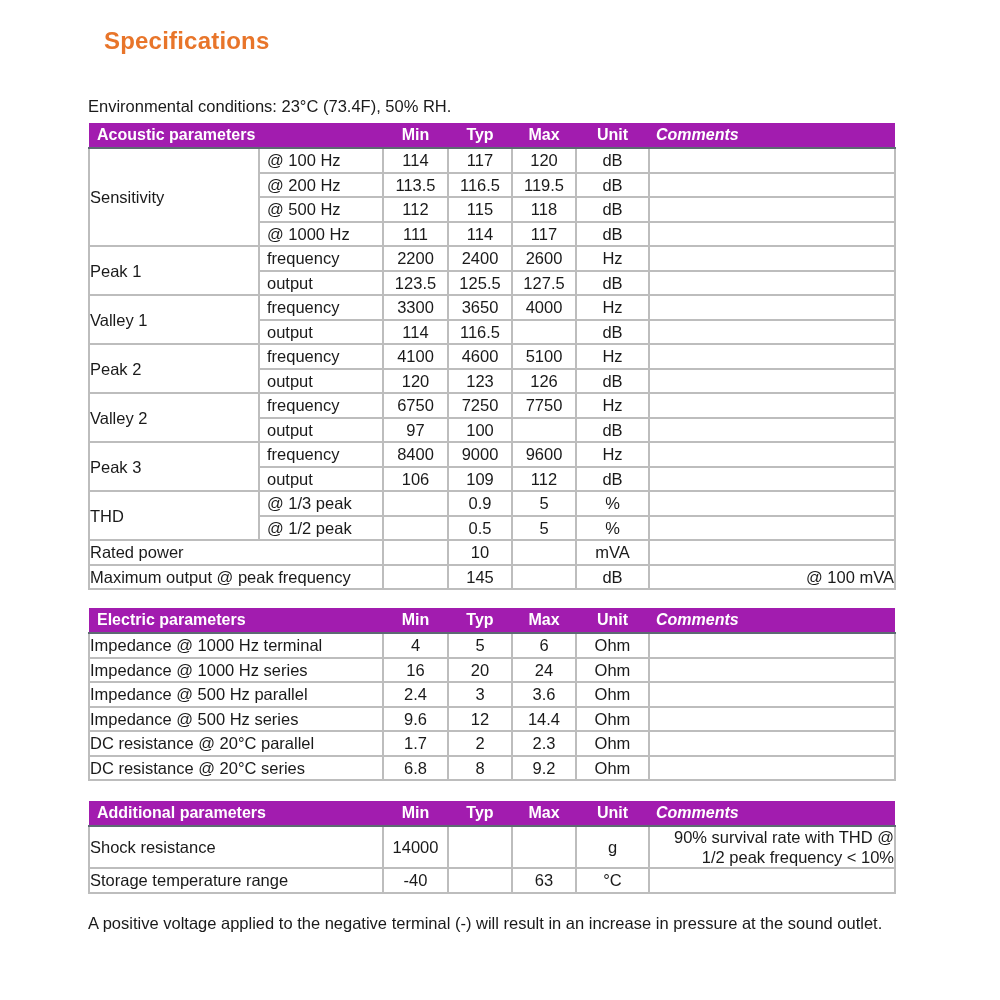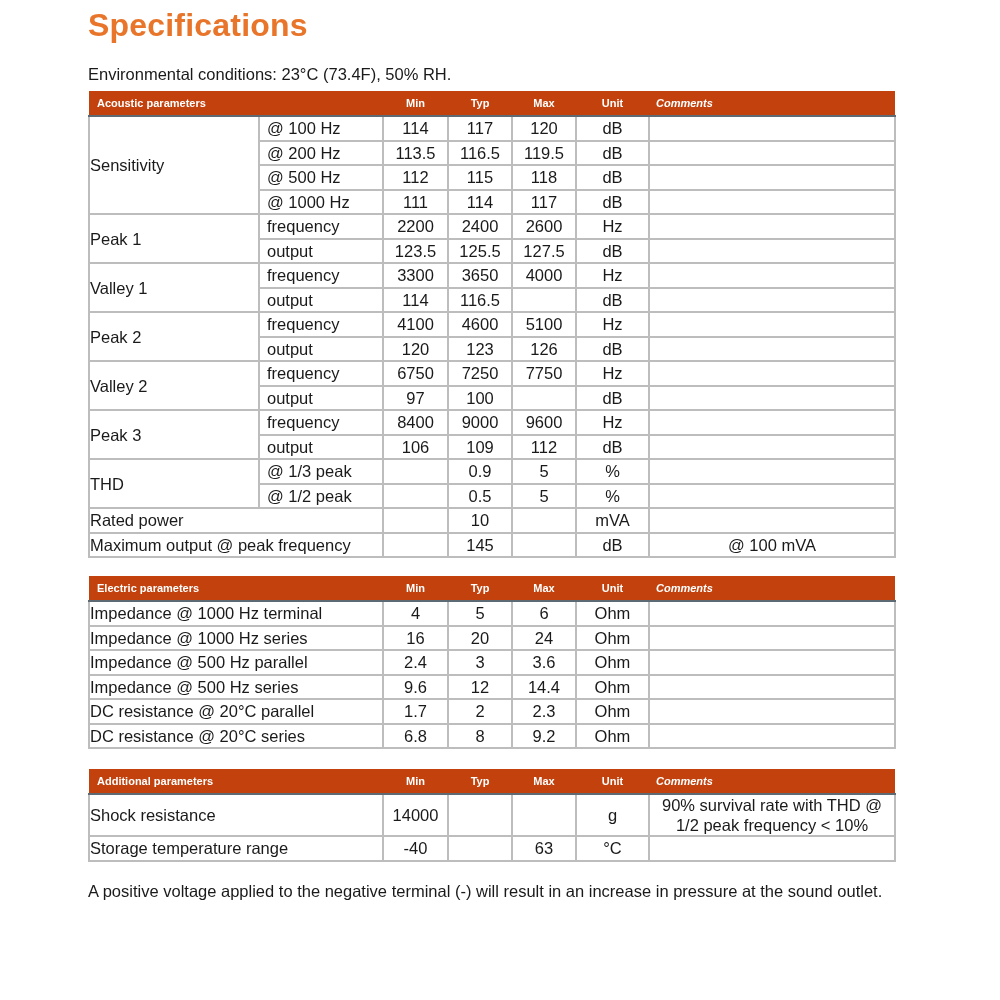--- a/index.html
+++ b/index.html
@@ -1,29 +1,29 @@
 <!DOCTYPE html>
 <html><head>
 <meta charset="utf-8">
 <style>
   html, body { margin: 0; padding: 0; background: #ffffff; }
   body { width: 1000px; height: 1000px; position: relative; overflow: hidden;
          font-family: "Liberation Sans", sans-serif; color: #1a1a1a; }
   .page { position: absolute; left: 88px; top: 8px; width: 812px; }
-  .title { font-size: 32px; font-weight: bold; color: #e8752a; margin: 0; line-height: 34px; letter-spacing: 0.2px; }
+  .title { font-size: 24px; font-weight: bold; color: #e8752a; margin: 16px; line-height: 34px; letter-spacing: 0.2px; }
   .intro { font-size: 16.5px; line-height: 21.5px; margin: 0 0 6px 0; }
   table.spec { border-collapse: collapse; width: 806px; table-layout: fixed; font-size: 16.5px; }
-  table.spec th { background: #c2410c; color: #ffffff; font-weight: bold; text-align: center;
-                  height: 24px; padding: 0; border-bottom: 2px solid #5d6a73; font-size: 11px; }
+  table.spec th { background: #a21caf; color: #ffffff; font-weight: bold; text-align: center;
+                  height: 24px; padding: 0; border-bottom: 2px solid #5d6a73; font-size: 16px; }
   table.spec th.first { text-align: left; padding-left: 8px; }
   table.spec th.cm { text-align: left; padding-left: 7px; font-style: italic; }
   table.spec td { border: 2px solid #bdbdbd; height: 22.5px; padding: 0; text-align: center; line-height: 20px; }
   table.spec td.lbl { text-align: left; }
   table.spec td.sub { text-align: left; padding-left: 7px; }
-  table.spec td.cm { text-align: center; padding-left: 0; }
+  table.spec td.cm { text-align: right; padding-left: 0; }
   .gap { height: 18px; }
   .gap2 { height: 20px; }
   .footer { font-size: 16.5px; line-height: 23px; margin-top: 18px; width: 810px; }
   .cm2 { line-height: 21px; padding-top: 2px; padding-bottom: 2px; }
 </style>
 </head>
 <body>
 
 <div class="page">
   <h1 class="title">Specifications</h1>

